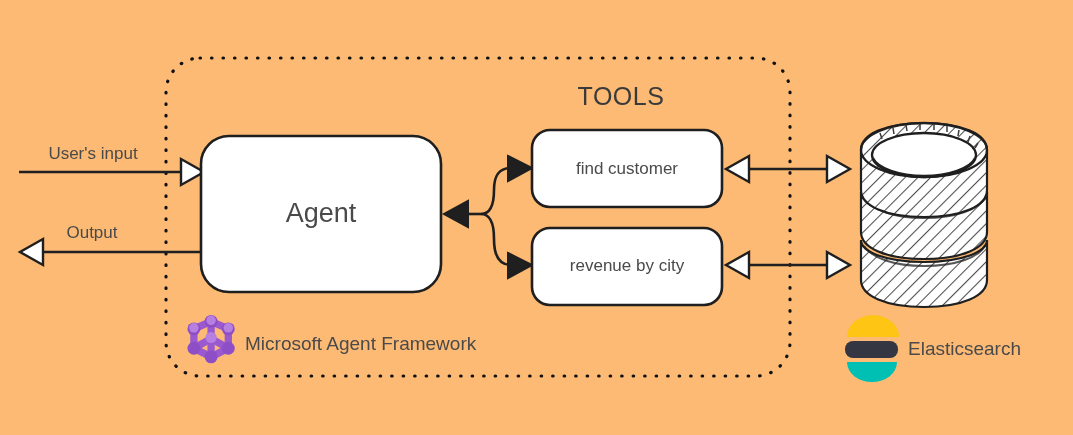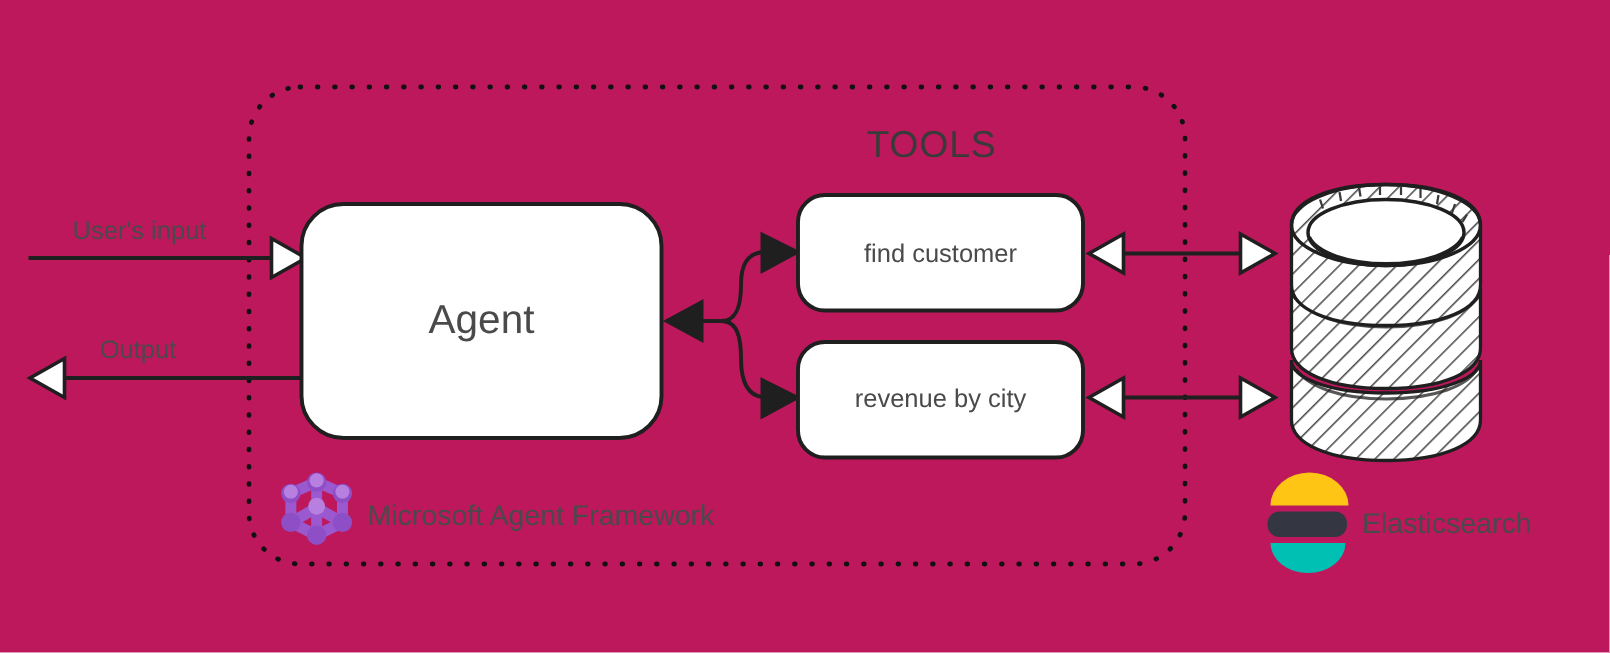--- a/index.html
+++ b/index.html
@@ -7,21 +7,21 @@
     padding: 0;
     background: #ffffff;
   }
   body {
     font-family: "Liberation Sans", sans-serif;
   }
   #canvas {
     position: relative;
     width: 1073px;
     height: 435px;
-    background: #be185d;
+    background: #fdba74;
     overflow: hidden;
   }
   #diagram-svg {
     position: absolute;
     left: 0;
     top: 0;
     width: 1073px;
     height: 435px;
   }
   .node-label {

